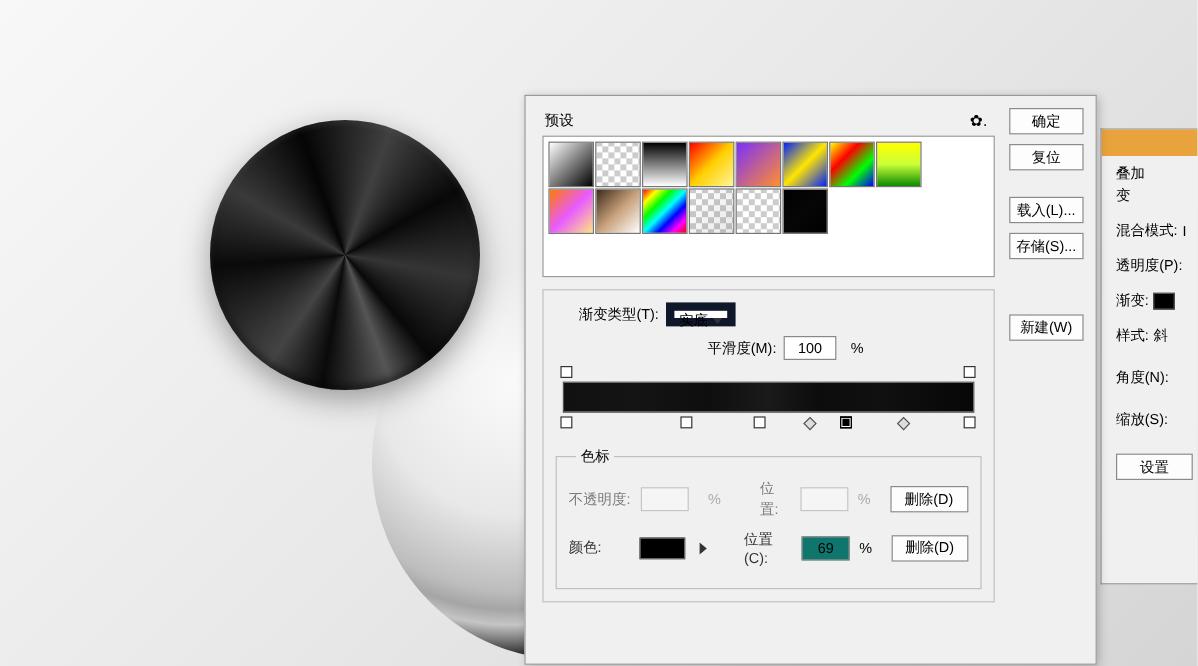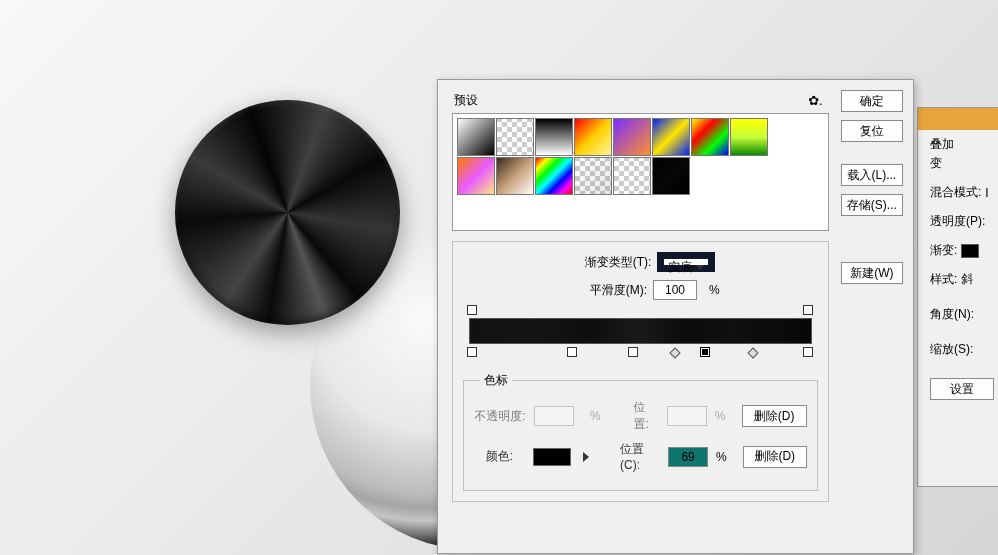--- a/index.html
+++ b/index.html
@@ -48,21 +48,21 @@
 .grad-bar{height:26px;border:1px solid #555;background:linear-gradient(to right,#111 0%,#141414 18%,#0e0e0e 35%,#1a1a1a 50%,#0c0c0c 62%,#101010 78%,#070707 100%)}
 .stop{position:absolute;width:10px;height:10px;border:1px solid #333;background:#fff;transform:translateX(-50%)}
 .stop.top{top:-13px}
 .stop.bot{bottom:-13px}
 .stop.diamond{width:8px;height:8px;transform:translateX(-50%) rotate(45deg);background:#ddd;border:1px solid #555}
 .stop.sel{background:#000;border:1px solid #000;box-shadow:0 0 0 1px #fff inset}
 
 fieldset.stops{margin-top:8px;padding:10px}
 .stop-row{display:flex;align-items:center;gap:8px;margin-bottom:8px}
 .stop-row label{color:#7a7a7a}
-.stop-row .lbl{width:56px;text-align:center}
+.stop-row .lbl{width:56px;text-align:left}
 .stop-row .num{width:40px}
 .disabled{color:#aaa;background:#f5f5f5;border-color:#c5c5c5}
 .color-well{width:42px;height:18px;border:1px solid #666;display:inline-block}
 .tri{display:inline-block;border-top:5px solid transparent;border-bottom:5px solid transparent;border-left:6px solid #333;margin-left:4px}
 .sel-input{background:#0f766e}
 
 
 .panel2{position:absolute;left:917px;top:107px;width:81px;height:380px;background:#f0f0f0;border:1px solid #999;border-right:none;padding:8px 4px 8px 12px}
 .panel2 .titlebar2{height:22px;background:#e8a33d;margin:-8px -4px 6px -12px;display:flex;align-items:center;justify-content:center}
 .p2-row{display:flex;align-items:center;margin-bottom:12px;white-space:nowrap;gap:4px}
@@ -136,21 +136,21 @@
             <div class="swatch" style="background:linear-gradient(135deg,#f00,#ff0,#0f0,#0ff,#00f,#f0f,#f00)"></div>
             <div class="swatch" style="background:linear-gradient(135deg,#fff,#e8e8e8),repeating-conic-gradient(#ccc 0 25%,#fff 0 50%) 0/10px 10px;background-blend-mode:multiply"></div>
             <div class="swatch" style="background:repeating-conic-gradient(#ccc 0 25%,#fff 0 50%) 0/10px 10px"></div>
             <div class="swatch" style="background:linear-gradient(135deg,#000,#060606,#000)"></div>
           </div>
         </div>
       </div>
 
 
       <div class="grad-group">
-        <div class="mini-row" style="justify-content:center">
+        <div class="mini-row" style="justify-content:flex-start">
           <label style="width:86px">渐变类型(T):</label>
           <div class="select">
             <span>实底</span><span class="caret"></span>
           </div>
         </div>
         <div class="mini-row" style="justify-content:center">
           <label style="width:86px">平滑度(M):</label>
           <input class="num" value="100" style="">
           <span class="caret" style="position:static;display:inline-block"></span>
           <span>%</span>

